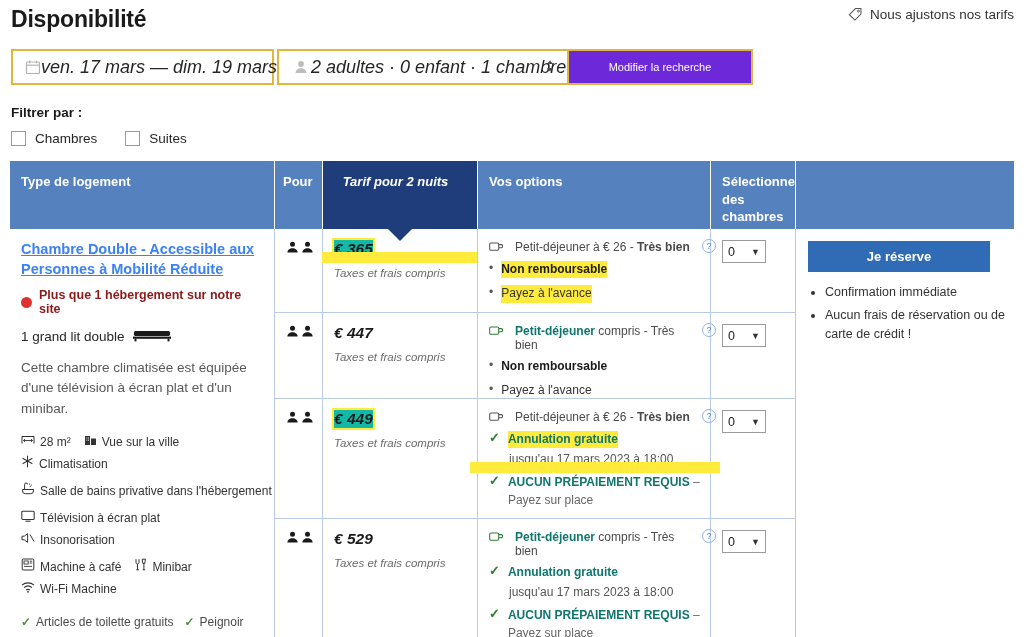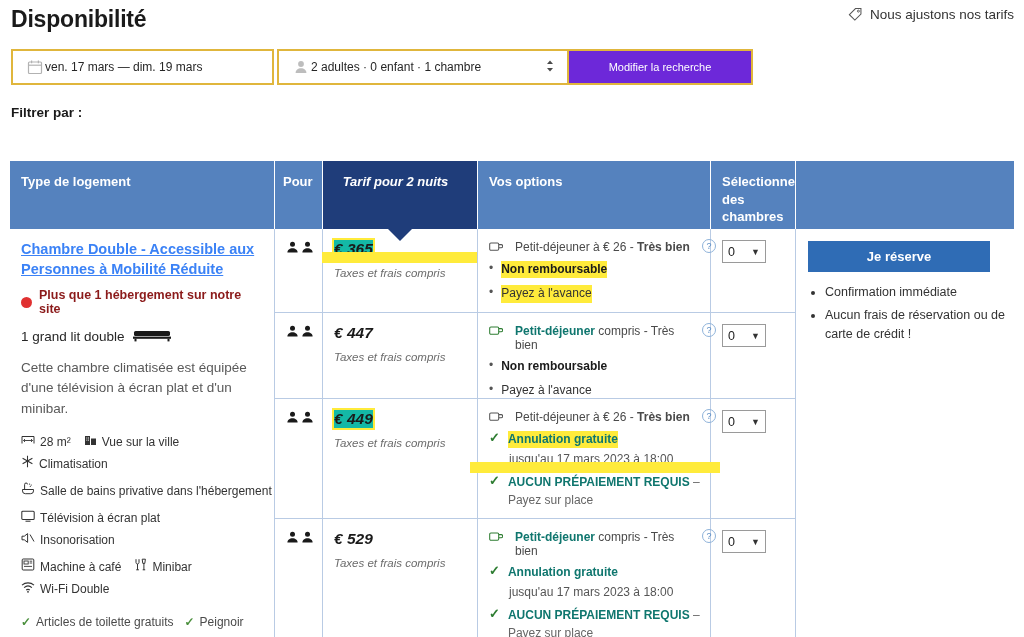--- a/index.html
+++ b/index.html
@@ -33,21 +33,21 @@
     position: absolute; left: 11px; top: 49px;
     height: 36px; display: flex; align-items: stretch;
   }
   .sb-field {
     background: #fff; border: 2px solid #e0b63c;
     display: flex; align-items: center; height: 36px;
   }
   .sb-dates { width: 263px; padding-left: 12px; }
   .sb-guests { width: 292px; padding-left: 12px; margin-left: 3px; position: relative; }
   .sb-icon { width: 20px; display: inline-flex; align-items: center; justify-content: center; opacity: .65; }
-  .sb-text { font-size: 12px; color: #262626; white-space: nowrap; }
+  .sb-text { font-size: 18px; color: #262626; white-space: nowrap; font-style: italic; }
   .sb-caret {
     position: absolute; right: 12px; top: 50%; transform: translateY(-50%);
     font-size: 11px; color: #555; line-height: 1;
   }
   .sb-button {
     width: 184px; height: 36px; background: #6d28d9; color: #fff;
     font-size: 11px; font-weight: normal; border: none;
     display: flex; align-items: center; justify-content: center;
     cursor: pointer; font-family: inherit; border: 2px solid #e0b63c; border-left: none;
   }
@@ -204,20 +204,30 @@
         <svg width="10" height="14" viewBox="0 0 10 14">
             <path d="M5 1.5 8 5H2z" fill="#4a4a4a"></path>
             <path d="M5 12.5 2 9h6z" fill="#4a4a4a"></path>
           </svg>
       </span>
     </div>
     <button class="sb-button">Modifier la recherche</button>
   </div>
 
   <div class="filter-label">Filtrer par :</div>
+  <div class="filter-opts">
+    <label class="filter-opt">
+      <span class="cbox"></span>
+      <span>Chambres</span>
+    </label>
+    <label class="filter-opt">
+      <span class="cbox"></span>
+      <span>Suites</span>
+    </label>
+  </div>
 
   <div class="table">
     <div class="thead">
       <div class="th c-type">Type de logement</div>
       <div class="th c-pour">Pour</div>
       <div class="th c-price price-col">
         <span>Tarif pour 2 nuits</span>
         <span class="arrow"></span>
       </div>
       <div class="th c-opts">Vos options</div>
@@ -319,21 +329,21 @@
                   <path d="M2 1.2v3.2c0 1 .7 1.6 1.5 1.6S5 5.4 5 4.4V1.2M3.5 6v5.8M2.2 11.8h2.7" stroke="#333" stroke-width="1" fill="none"></path>
                   <path d="M8.2 1.2h3.2l-.6 4.2H8.8zM9.9 5.4v6.4M8.7 11.8h2.5" stroke="#333" stroke-width="1" fill="none"></path>
                 </svg></span>
             <span>Minibar</span>
           </span>
           <span class="facil">
             <span><svg width="14" height="12" viewBox="0 0 14 12">
                   <path d="M1 4.2A9 9 0 0 1 13 4.2M3.1 6.6a6 6 0 0 1 7.8 0M5.2 9a3 3 0 0 1 3.6 0" fill="none" stroke="#333" stroke-width="1.1"></path>
                   <circle cx="7" cy="10.8" r="0.9" fill="#333"></circle>
                 </svg></span>
-            <span>Wi-Fi Double</span>
+            <span>Wi-Fi Machine</span>
           </span>
         </div>
 
         <div class="checks">
           <div class="check-line">
             <span class="chk">
                 <span class="tick">✓</span>
                 <span>Articles de toilette gratuits</span>
               </span>
             <span class="chk">

